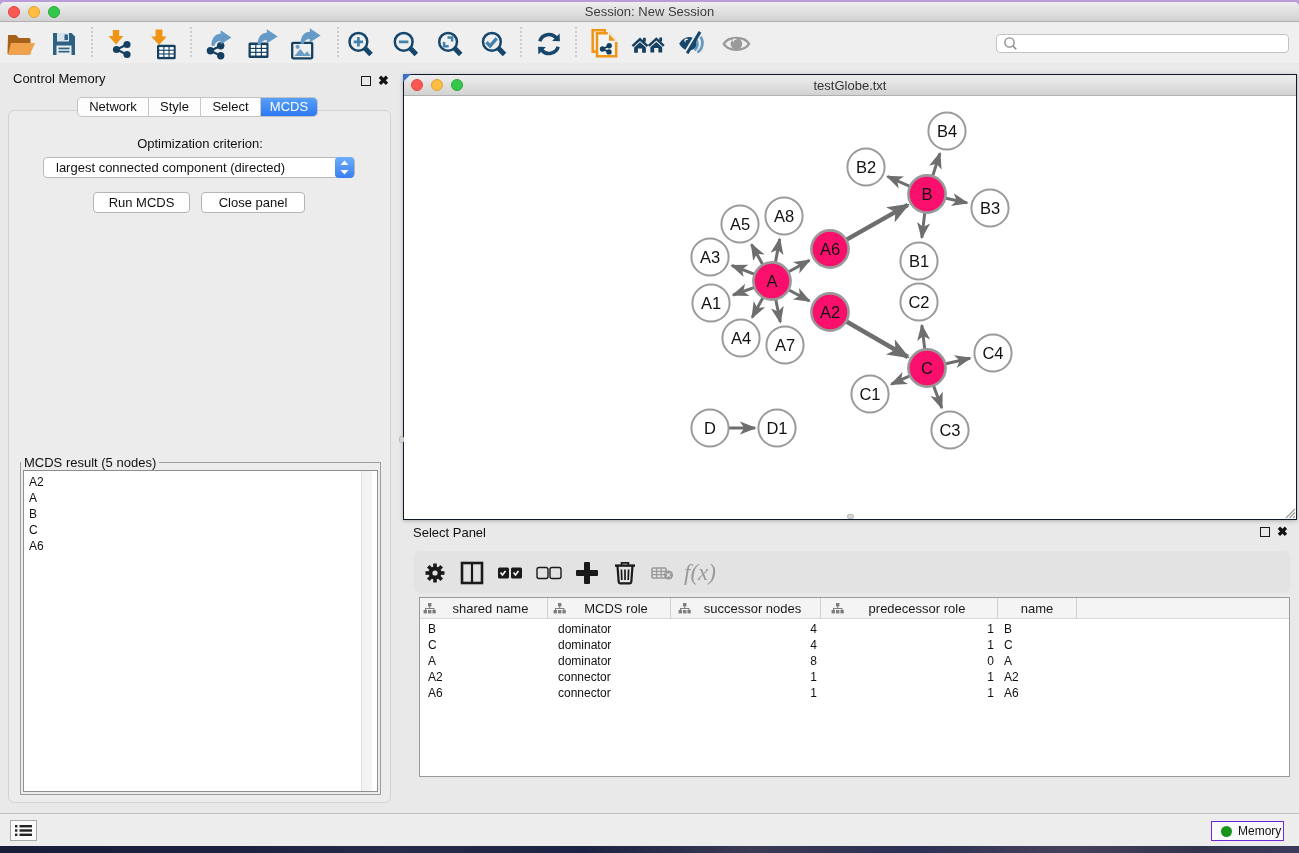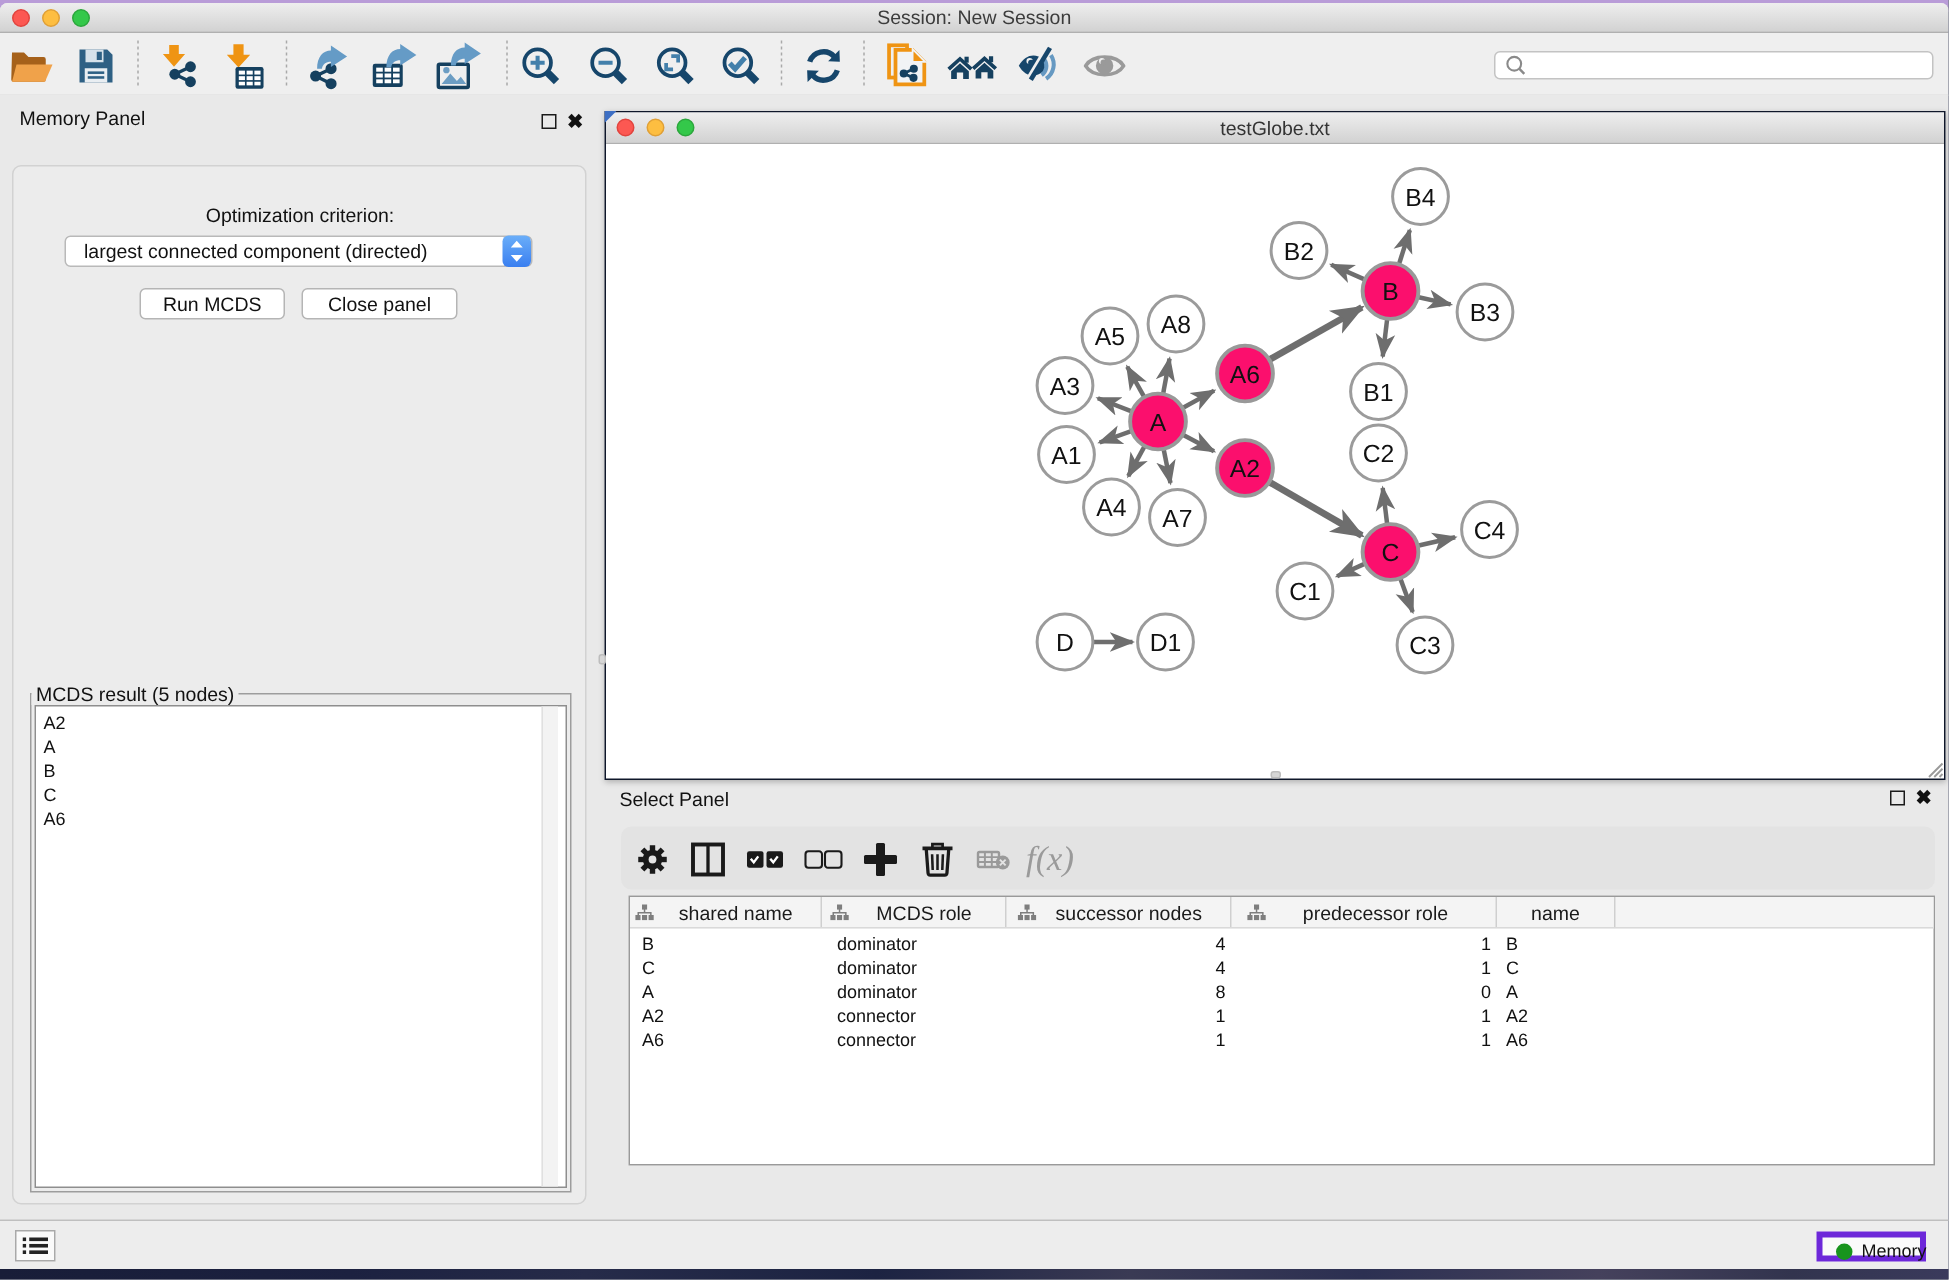--- a/index.html
+++ b/index.html
@@ -61,21 +61,21 @@
 #mcds-legend { position:absolute; left:1px; top:0; background:#ececec; padding:0 3px; font-size:13px; color:#111; z-index:2; }
 #mcds-list { position:absolute; left:3px; top:15px; width:355px; height:322px; background:#fff;
   border:1px solid #8e8e8e; font-size:12px; color:#111; padding:3px 0 0 5px; line-height:16px; }
 #mcds-scroll { position:absolute; right:5px; top:0px; width:11px; height:320px; background:#f3f3f3; border-left:1px solid #e0e0e0;}
 
 
 #statusbar { left:0; top:811px; width:1299px; height:33px; background:#ededed; border-top:1px solid #bfbfbf; }
 #listbtn { position:absolute; left:10px; top:6px; width:27px; height:21px; background:#fafafa;
   border:1px solid #a9a9a9; }
 #membtn { position:absolute; left:1211px; top:7px; width:73px; height:20px; background:#fafafa;
-  border:4px solid #6d28d9; font-size:12px; color:#111; }
+  border:1px solid #6d28d9; font-size:12px; color:#111; }
 #memdot { position:absolute; left:9px; top:4px; width:11px; height:11px; border-radius:50%; background:#18941d; }
 
 
 #netwin { left:403px; top:72px; width:894px; height:446px; background:#fff;
   border:1px solid #0f172a; box-shadow:0 1px 4px rgba(0,0,0,0.25); }
 #nettitle { position:absolute; left:0; top:0; width:100%; height:21px; }
 #nettitle .tt { width:100%; text-align:center; font-size:13px; color:#333; line-height:21px; }
 #netcanvas { position:absolute; left:0; top:22px; width:891px; height:421px; background:#fff;text-align:right; }
 
 
@@ -261,25 +261,31 @@
     </svg>
     <div id="searchbox">
       <svg width="16" height="16" viewBox="0 0 16 16" style="position:absolute;left:6px;top:1px;">
         <circle cx="6.5" cy="6.5" r="4.6" fill="none" stroke="#8a8a8a" stroke-width="1.4"></circle>
         <line x1="9.8" y1="9.8" x2="13.2" y2="13.2" stroke="#8a8a8a" stroke-width="1.6"></line>
       </svg>
     </div>
   </div>
   <div class="abs" id="mainarea"></div>
 
-  <div class="abs" id="cp-title">Memory Panel</div>
+  <div class="abs" id="cp-title">Control Memory</div>
   <div class="panebtns" style="left:361px; top:74px;">
       <span class="sqbtn"></span>
       <span class="xbtn">✖</span>
     </div>
+  <div class="tabs" style="left:77px; top:95px;">
+    <div class="tab" style="width:71px;text-align:center;padding:0;">Network</div>
+      <div class="tab" style="width:52px;text-align:center;padding:0;">Style</div>
+      <div class="tab" style="width:60px;text-align:center;padding:0;">Select</div>
+      <div class="tab sel" style="width:56px;text-align:center;padding:0;">MCDS</div>
+  </div>
   <div class="abs" id="cp-panel"></div>
   <div class="abs" id="opt-label">Optimization criterion:</div>
   <div class="abs" id="cp-select">largest connected component (directed)
     <div class="abs" id="cp-stepper"><svg width="19" height="21" viewBox="0 0 19 21">
           <path d="M5.5,8 L9.5,3.5 L13.5,8 z M5.5,13 L9.5,17.5 L13.5,13 z" fill="#fff"></path>
         </svg></div>
   </div>
   <div class="cbtn" style="left:93px; top:190px; width:97px;">Run MCDS</div>
   <div class="cbtn" style="left:201px; top:190px; width:104px;">Close panel</div>
   <div class="abs" id="mcds-box">

